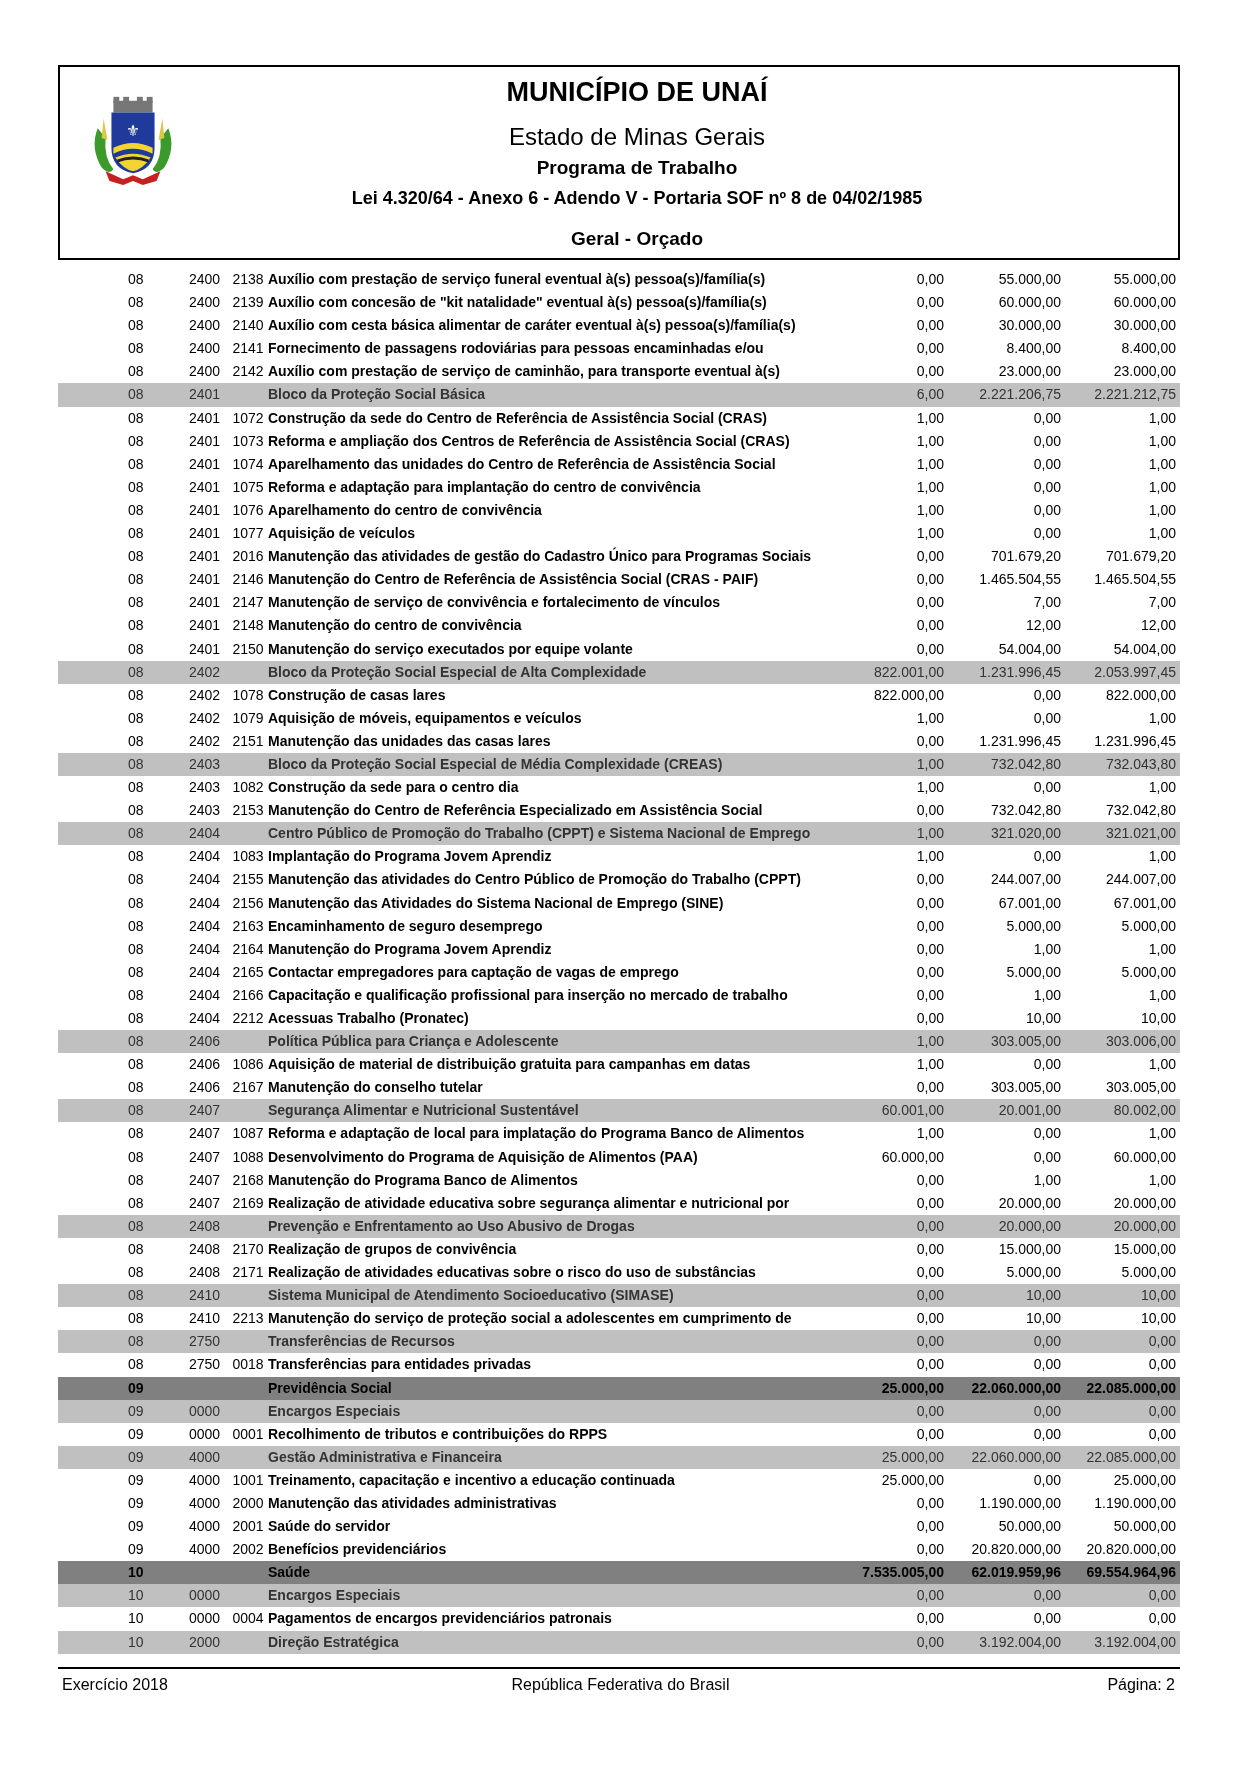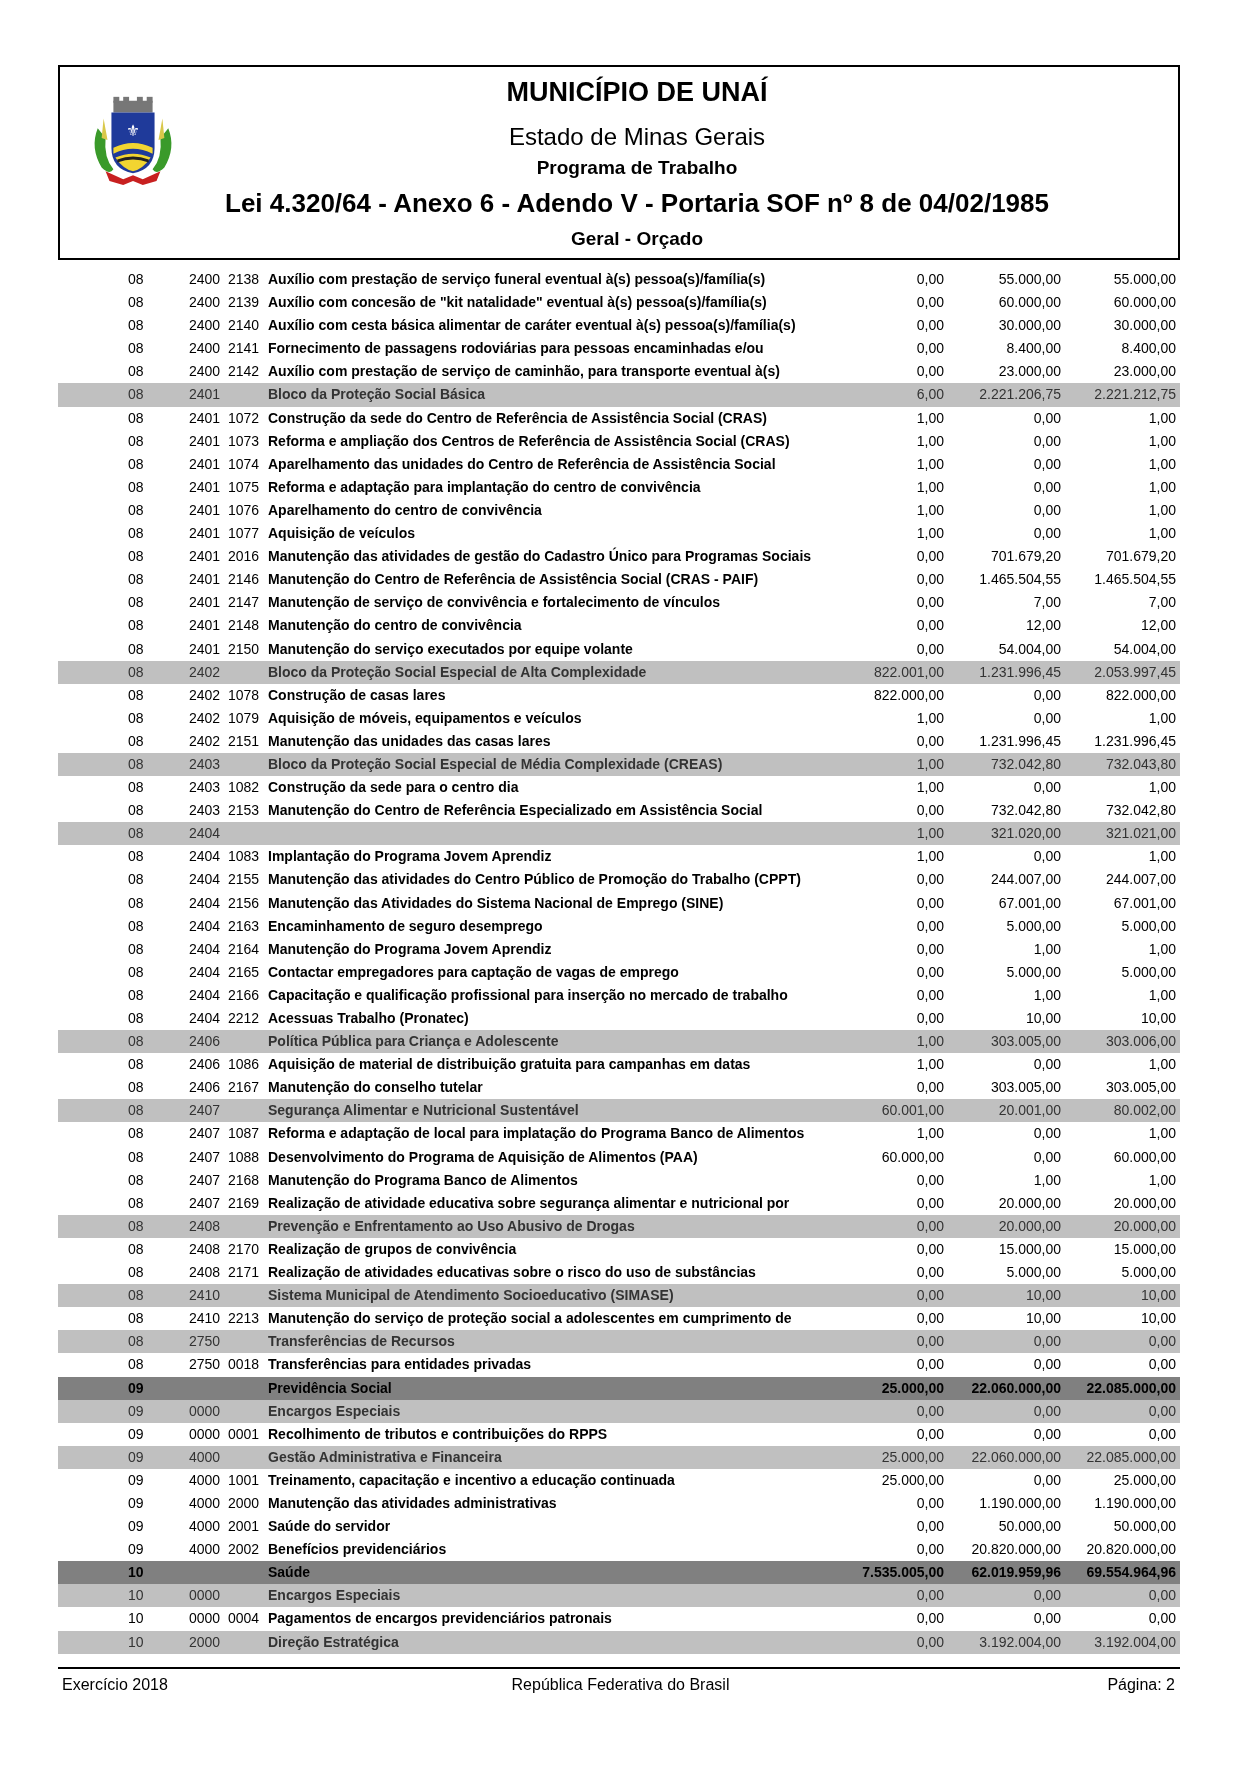--- a/index.html
+++ b/index.html
@@ -3,30 +3,30 @@
 <meta charset="utf-8">
 <style>
   html, body { margin: 0; padding: 0; background: #ffffff; }
   body { width: 1241px; height: 1766px; position: relative; font-family: "Liberation Sans", sans-serif; color: #000; overflow: hidden; }
   .header-box { position: absolute; left: 58px; top: 65px; width: 1122px; height: 195px; border: 2px solid #000; box-sizing: border-box; }
   .logo { position: absolute; left: 24px; top: 22px; width: 98px; height: 98px; }
   .h-title { position: absolute; left: 0; right: 0; text-align: center; padding-left: 36px; }
   .t1 { top: 10px; font-size: 27px; font-weight: bold; }
   .t2 { top: 56px; font-size: 24px; }
   .t3 { top: 90px; font-size: 19px; font-weight: bold; }
-  .t4 { top: 121px; font-size: 26px; font-weight: bold; }
+  .t4 { top: 121px; font-size: 18px; font-weight: bold; }
   .t5 { top: 161px; font-size: 19px; font-weight: bold; }
 
   .table { position: absolute; left: 58px; top: 268px; width: 1122px; }
   .row { position: relative; height: 23.1px; font-size: 14px; line-height: 23px; white-space: nowrap; }
   .row.sub { background: #c0c0c0; color: #333; }
   .row.func { background: #808080; font-weight: bold; color: #000; }
   .row .c-fn { position: absolute; left: 70px; width: 30px; text-align: left; }
   .row .c-prog { position: absolute; left: 131px; width: 40px; }
-  .row .c-act { position: absolute; left: 170px; width: 40px; }
+  .row .c-act { position: absolute; left: 170px; width: 40px; text-align: center; }
   .row .c-desc { position: absolute; left: 210px; width: 580px; overflow: hidden; text-overflow: clip; font-weight: bold; }
   .row .c-v1 { position: absolute; right: 236px; width: 120px; text-align: right; }
   .row .c-v2 { position: absolute; right: 119px; width: 120px; text-align: right; }
   .row .c-v3 { position: absolute; right: 4px; width: 120px; text-align: right; }
 
   .footer-line { position: absolute; left: 58px; top: 1667px; width: 1122px; height: 2px; background: #000; }
   .footer { position: absolute; top: 1676px; font-size: 16px; }
   .f-left { left: 62px; }
   .f-center { left: 0; right: 0; text-align: center; width: 1241px; }
   .f-right { right: 66px; }
@@ -275,20 +275,21 @@
       <span class="c-act">2153</span>
       <span class="c-desc">Manutenção do Centro de Referência Especializado em Assistência Social</span>
       <span class="c-v1">0,00</span>
       <span class="c-v2">732.042,80</span>
       <span class="c-v3">732.042,80</span>
     </div>
     <div class="row sub">
       <span class="c-fn">08</span>
       <span class="c-prog">2404</span>
       <span class="c-act"></span>
+      <span class="c-desc">Centro Público de Promoção do Trabalho (CPPT) e Sistema Nacional de Emprego</span>
       <span class="c-v1">1,00</span>
       <span class="c-v2">321.020,00</span>
       <span class="c-v3">321.021,00</span>
     </div>
     <div class="row ">
       <span class="c-fn">08</span>
       <span class="c-prog">2404</span>
       <span class="c-act">1083</span>
       <span class="c-desc">Implantação do Programa Jovem Aprendiz</span>
       <span class="c-v1">1,00</span>

